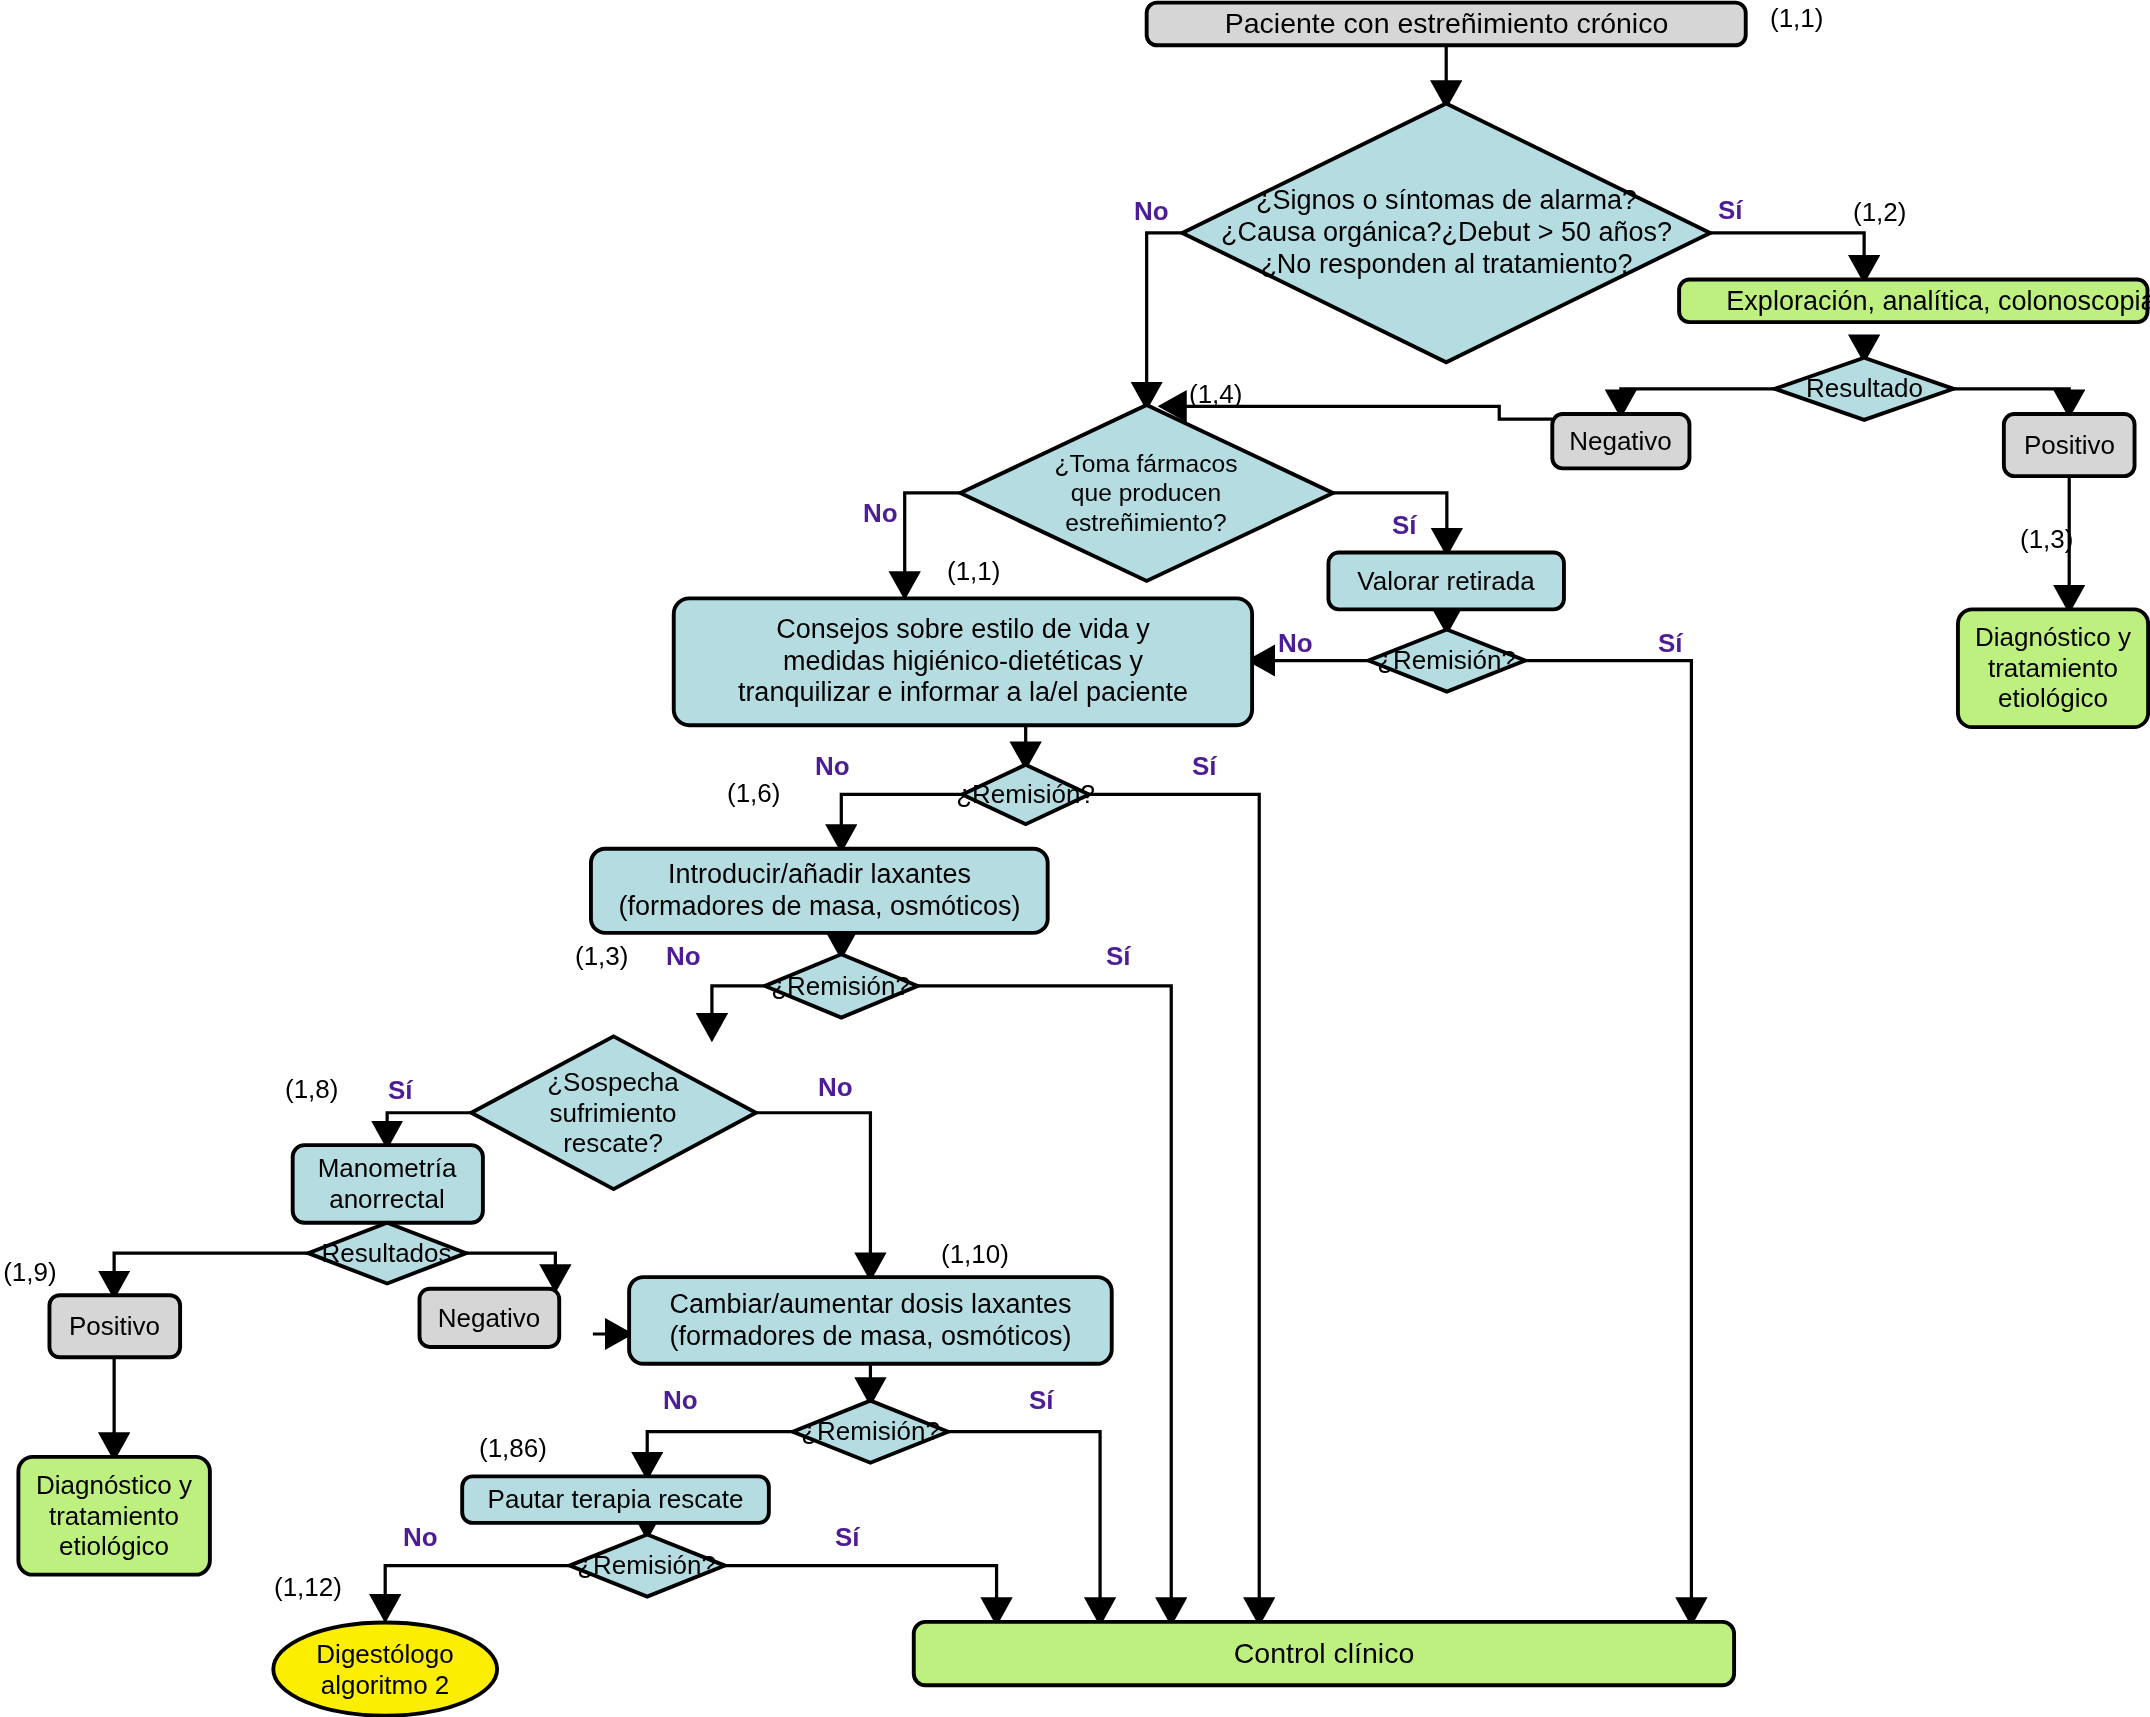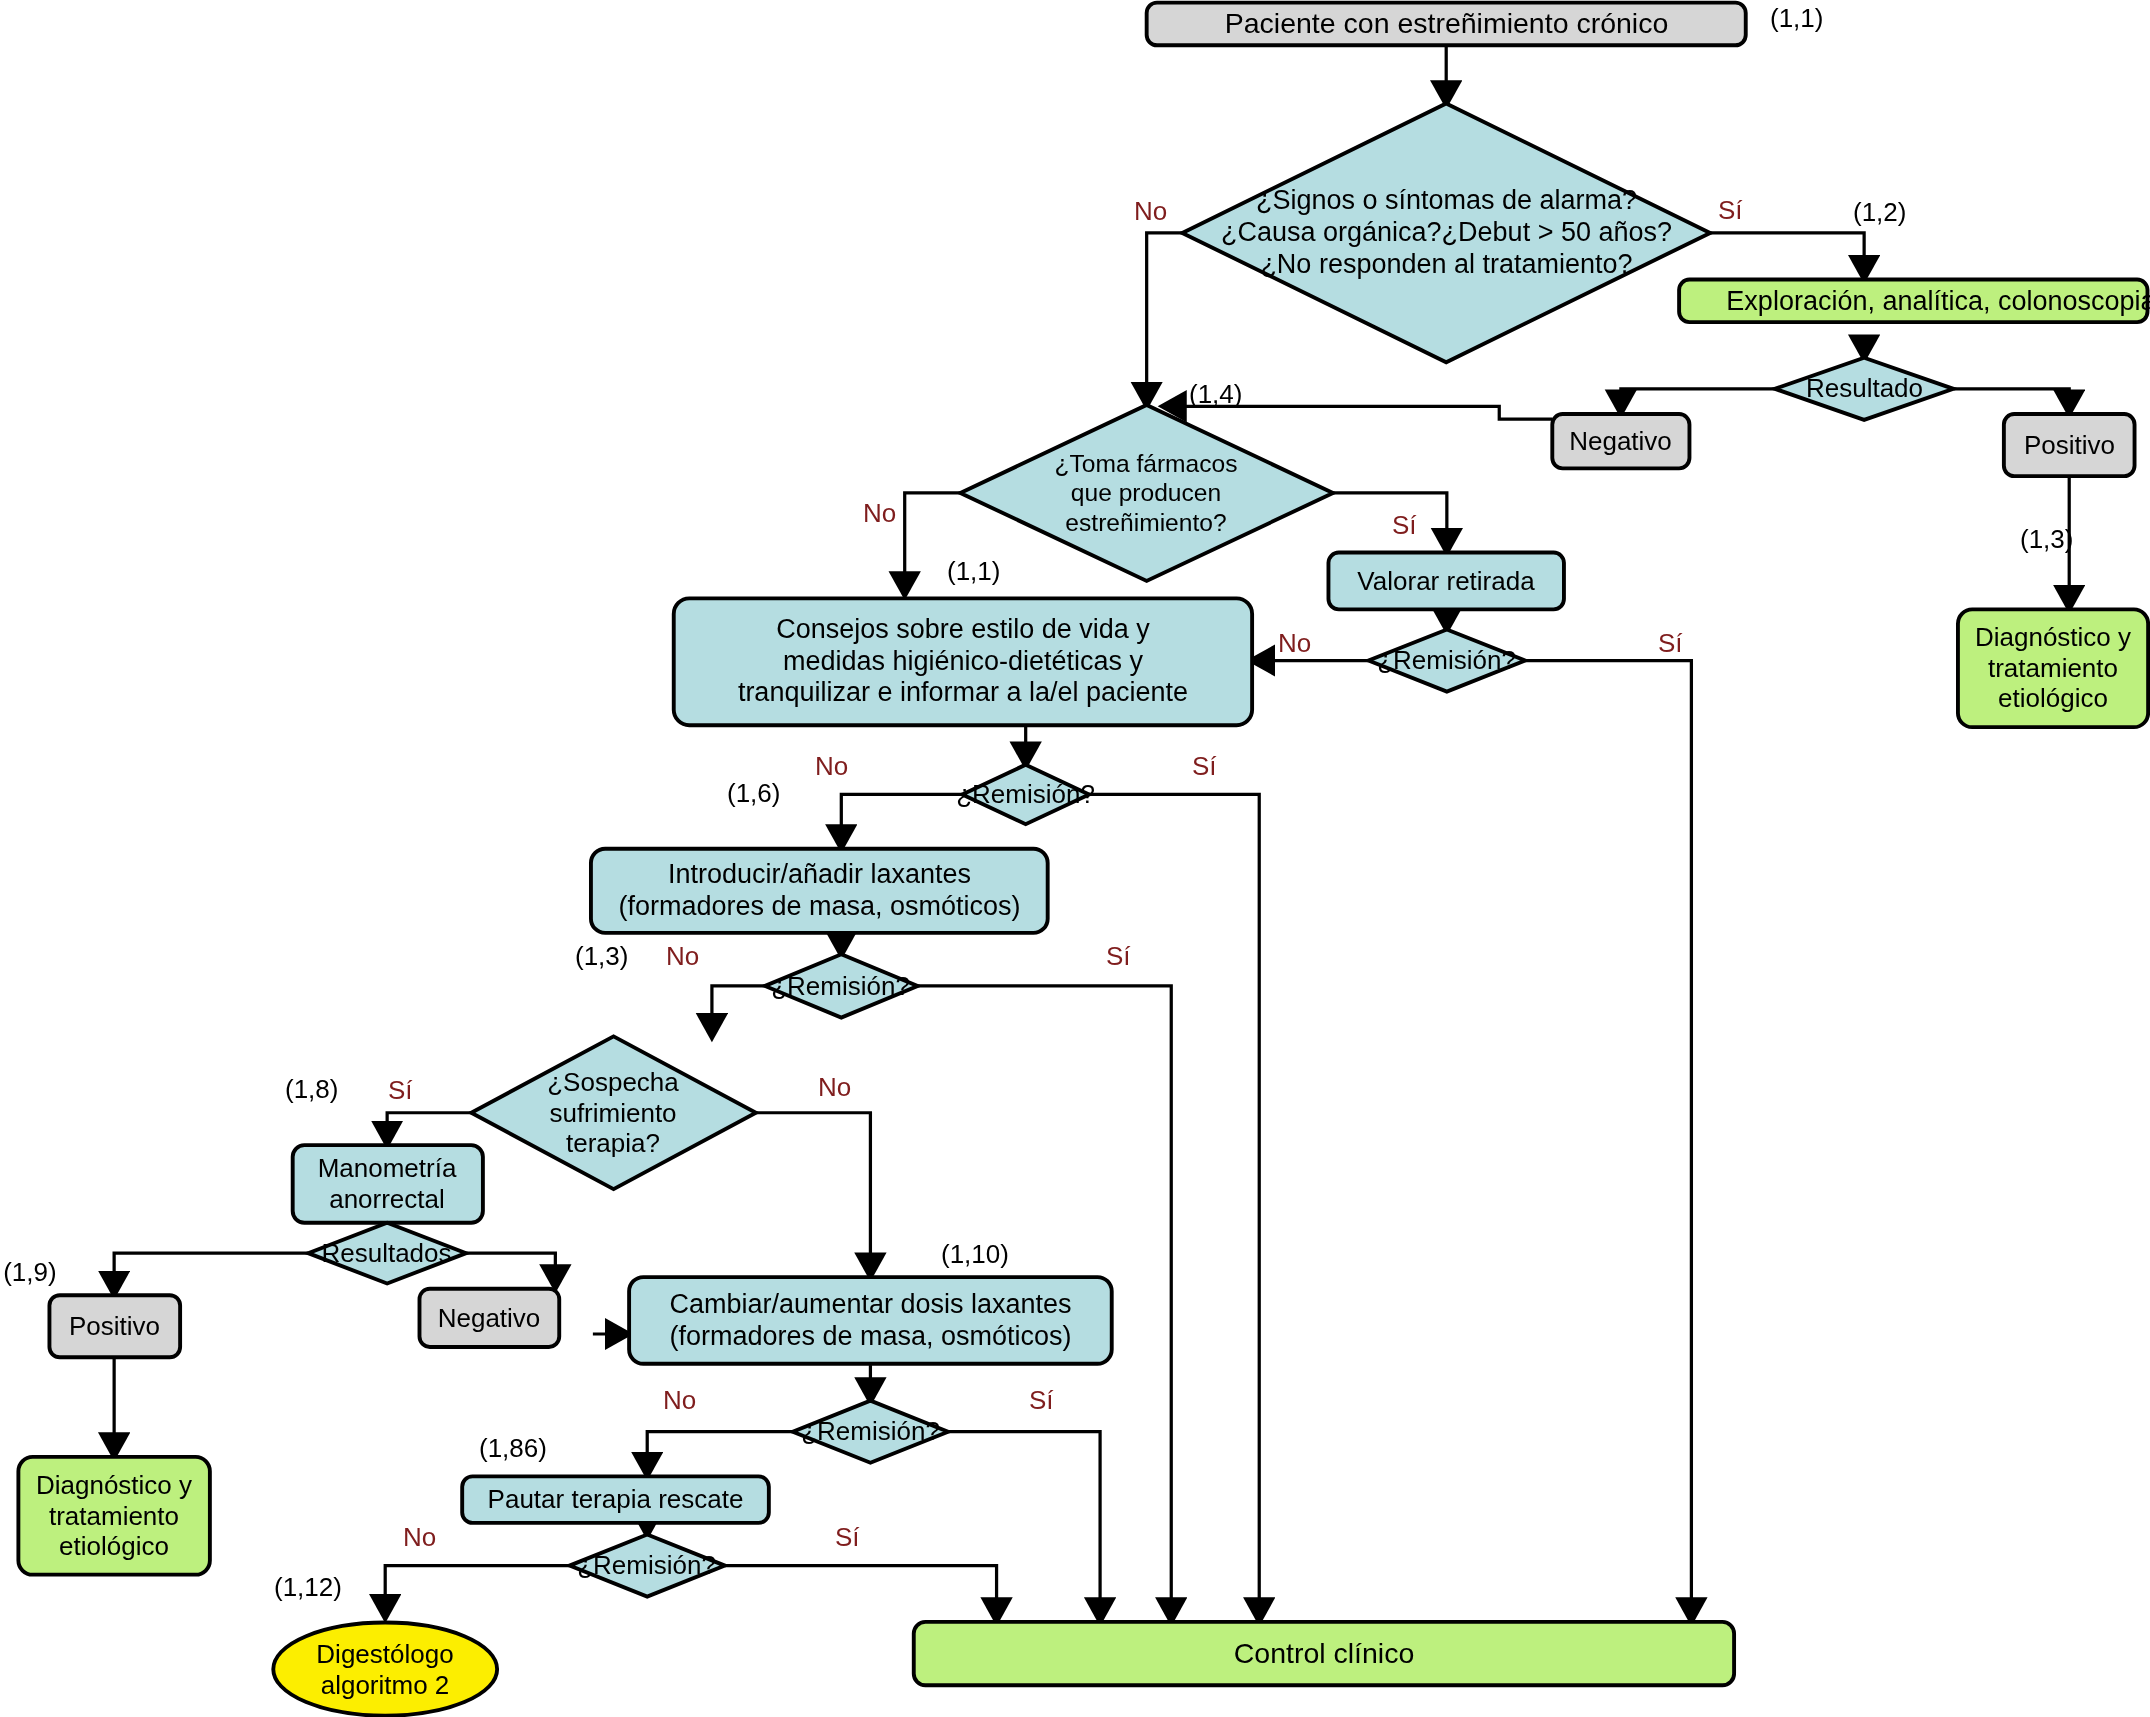--- a/index.html
+++ b/index.html
@@ -30,22 +30,23 @@
     font-family: "Liberation Sans", sans-serif;
     color: #000000;
     line-height: 1.18;
     pointer-events: none;
     white-space: pre-line;
   }
   .edge-label {
     position: absolute;
     font-family: "Liberation Sans", sans-serif;
     font-size: 26px;
-    color: #7f1d1d;
+    color: #4c1d95;
     white-space: nowrap;
+    font-weight: bold;
   }
   .step-tag {
     position: absolute;
     font-family: "Liberation Sans", sans-serif;
     font-size: 26px;
     color: #000000;
     white-space: nowrap;
   }
 </style>
 </head>
@@ -214,21 +215,21 @@
 
   <div class="node-text" style="left:928px; top:779px; width:195px; height:31px; font-size:26px;">¿Remisión?</div>
 
   <div class="node-text" style="left:591px; top:849px; width:457px; height:84px; font-size:27px;">Introducir/añadir laxantes
 (formadores de masa, osmóticos)</div>
 
   <div class="node-text" style="left:743px; top:971px; width:195px; height:31px; font-size:26px;">¿Remisión?</div>
 
   <div class="node-text" style="left:516px; top:1065px; width:194px; height:96px; font-size:26px;">¿Sospecha
 sufrimiento
-terapia?</div>
+rescate?</div>
 
   <div class="node-text" style="left:292px; top:1145px; width:190px; height:78px; font-size:26px;">Manometría
 anorrectal</div>
 
   <div class="node-text" style="left:289px; top:1238px; width:195px; height:31px; font-size:26px;">Resultados</div>
 
   <div class="node-text" style="left:49px; top:1295px; width:131px; height:62px; font-size:26px;">Positivo</div>
 
   <div class="node-text" style="left:419px; top:1289px; width:140px; height:58px; font-size:26px;">Negativo</div>
 

